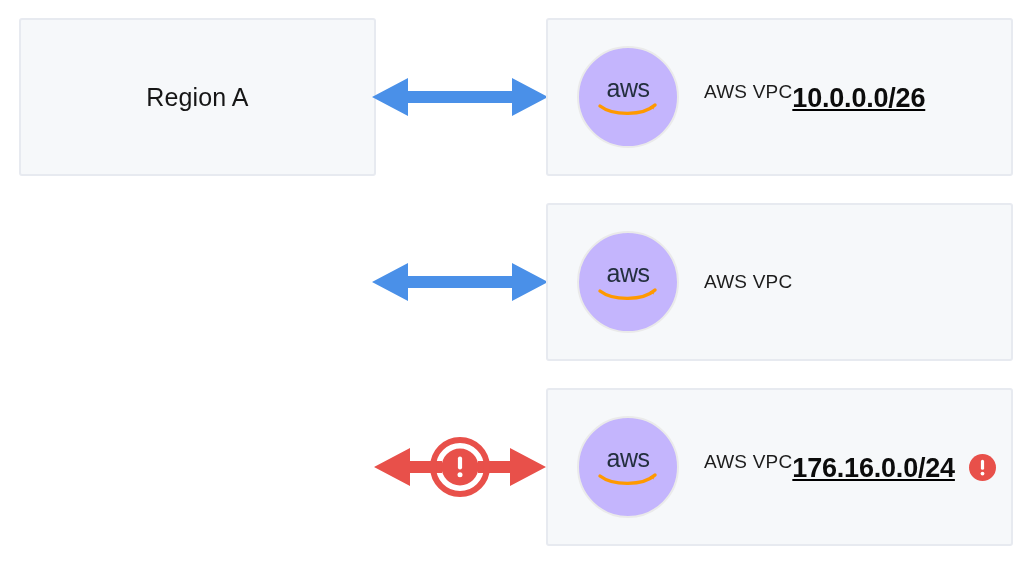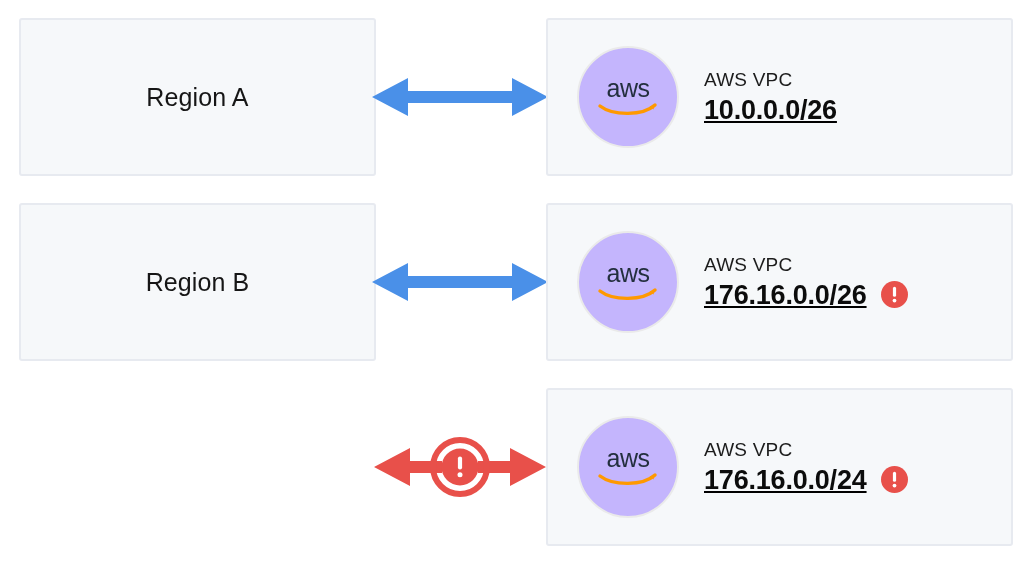--- a/index.html
+++ b/index.html
@@ -83,21 +83,21 @@
     display: flex;
     align-items: center;
     justify-content: center;
   }
   .aws-badge svg { display: block; }
 
   
   .vpc-text {
     margin-left: 25px;
     display: flex;
-    flex-direction: column;
+    flex-direction: row;
     justify-content: center;
   }
   .vpc-title {
     font-size: 19px;
     font-weight: 400;
     color: #1c1c1c;
     line-height: 1.25;
     letter-spacing: 0.2px;
   }
   .vpc-cidr-line {
@@ -167,52 +167,39 @@
         <span class="vpc-cidr-line">
           <span class="vpc-cidr">10.0.0.0/26</span>
 
         </span>
       </span>
     </div>
   </div>
 
   <div class="row row-1">
 
-    <div class="card region-card">
-      <span class="region-label">Region B</span>
-    </div>
 
     <div class="connector">
       <span>
         <svg width="176" height="46" viewBox="0 0 176 46" aria-hidden="true">
           <path d="M0 23 L36 4 L36 17 L140 17 L140 4 L176 23 L140 42 L140 29 L36 29 L36 42 Z" fill="#4a90e8"></path>
         </svg>
       </span>
     </div>
 
     <div class="card vpc-card">
       <span class="aws-badge">
         <svg width="66" height="44" viewBox="0 0 66 44" aria-hidden="true">
           <text x="33" y="22" text-anchor="middle" font-family="'Liberation Sans', sans-serif" font-size="25" font-weight="400" fill="#232f3e" letter-spacing="-0.5">aws</text>
           <path d="M5 31 C18 41, 48 41, 60 30" stroke="#ff9900" stroke-width="3.4" fill="none" stroke-linecap="round"></path>
           <path d="M60 30 L54.5 31.6 L58.4 34.6 Z" fill="#ff9900"></path>
         </svg>
       </span>
       <span class="vpc-text">
         <span class="vpc-title">AWS VPC</span>
-        <span class="vpc-cidr-line">
-          <span class="vpc-cidr">176.16.0.0/26</span>
-          <span class="error-badge">
-            <svg width="27" height="27" viewBox="0 0 27 27" aria-hidden="true">
-              <circle cx="13.5" cy="13.5" r="13.5" fill="#e8504a"></circle>
-              <rect x="11.9" y="5.8" width="3.2" height="10" rx="1.6" fill="#ffffff"></rect>
-              <circle cx="13.5" cy="19.6" r="1.9" fill="#ffffff"></circle>
-            </svg>
-          </span>
-        </span>
       </span>
     </div>
   </div>
 
   <div class="row row-2">
 
 
     <div class="connector">
       <span>
         <svg width="176" height="64" viewBox="0 0 176 64" aria-hidden="true">

